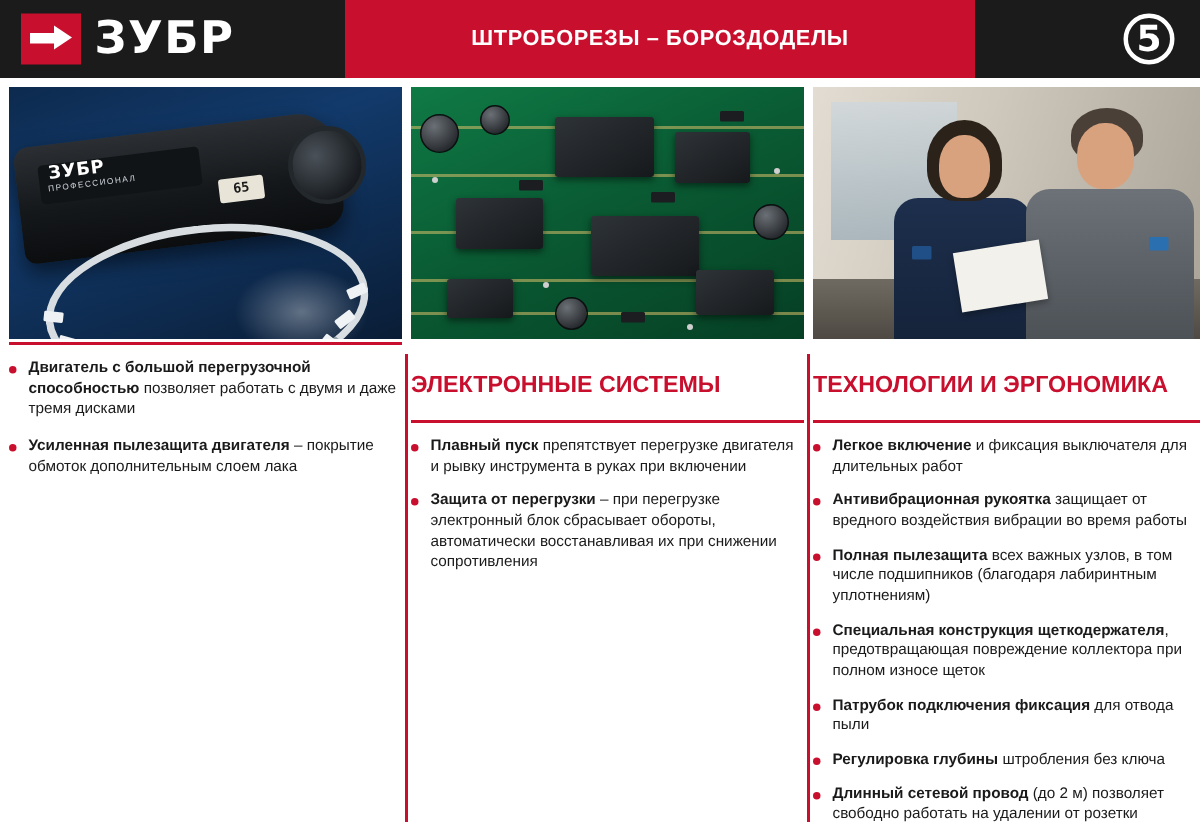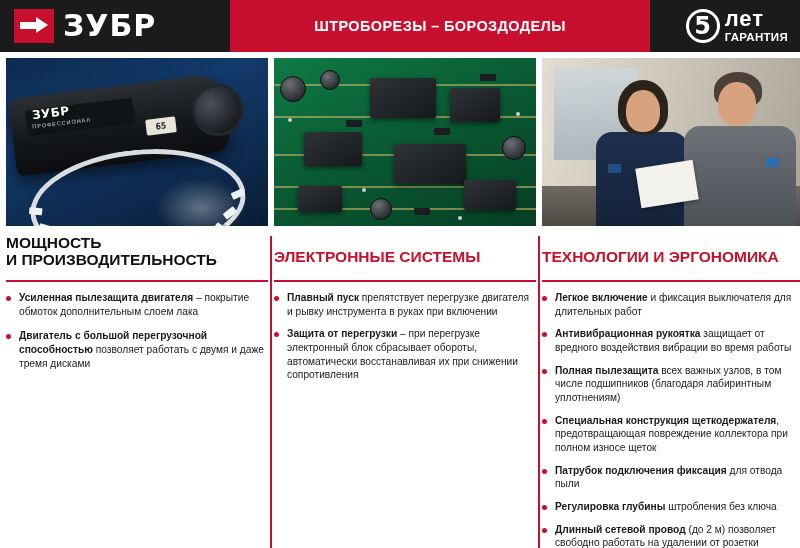--- a/index.html
+++ b/index.html
@@ -462,24 +462,20 @@
 
 <div class="header">
   <div class="header-logo">
     <div class="logo-mark"></div>
     <div class="logo-text">ЗУБР</div>
   </div>
   <div class="header-title">ШТРОБОРЕЗЫ – БОРОЗДОДЕЛЫ</div>
   <div class="header-badge">
     <div class="badge-inner">
       <div class="badge-five">5</div>
-      <div class="badge-lines">
-        <div class="badge-years">лет</div>
-        <div class="badge-warranty">ГАРАНТИЯ</div>
-      </div>
     </div>
   </div>
 </div>
 
 <div class="photos">
 
   <div class="photo p1">
     <div class="tool-body"></div>
     <div class="tool-label"></div>
     <div class="tool-brand">ЗУБР</div>
@@ -545,31 +541,27 @@
     </div>
 
     <div class="paper"></div>
   </div>
 
 </div>
 
 <div class="content">
 
   <div class="col col1">
-    <div class="col-head">
-      <div>МОЩНОСТЬ</div>
-      <div>И ПРОИЗВОДИТЕЛЬНОСТЬ</div>
-    </div>
     <div class="col-rule"></div>
     <ul class="bullets">
       <li>
+        <b>Двигатель с большой перегрузочной способностью</b><span> позволяет работать с двумя и даже тремя дисками</span>
+      </li>
+      <li>
         <b>Усиленная пылезащита двигателя</b><span> – покрытие обмоток дополнительным слоем лака</span>
-      </li>
-      <li>
-        <b>Двигатель с большой перегрузочной способностью</b><span> позволяет работать с двумя и даже тремя дисками</span>
       </li>
     </ul>
   </div>
 
   <div class="col col2">
     <div class="col-head">
       <div>ЭЛЕКТРОННЫЕ СИСТЕМЫ</div>
     </div>
     <div class="col-rule"></div>
     <ul class="bullets">

